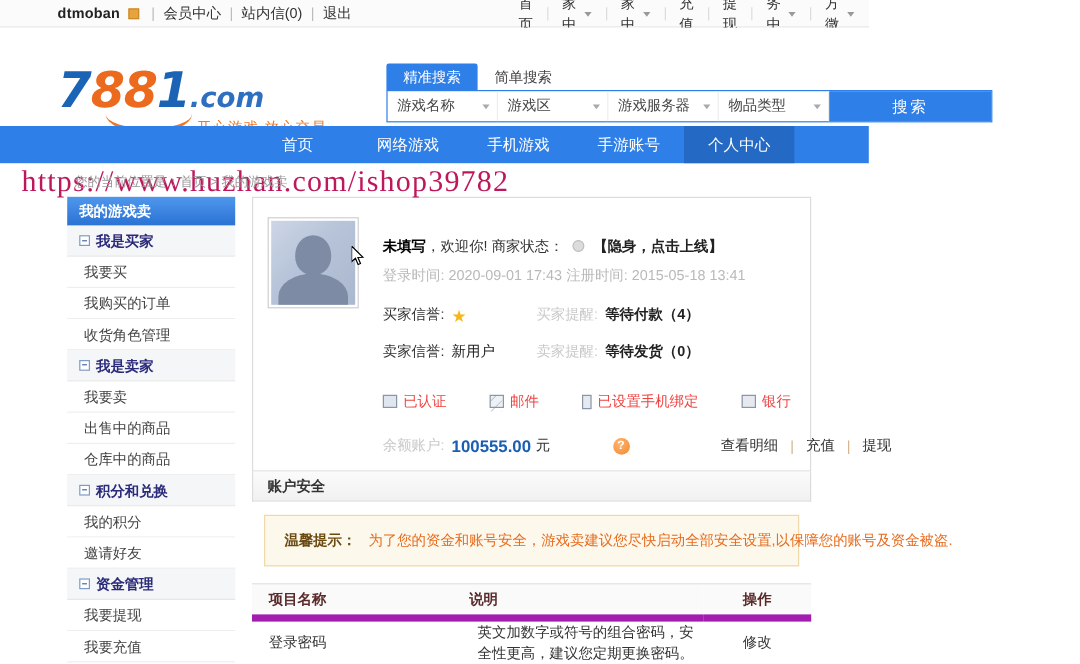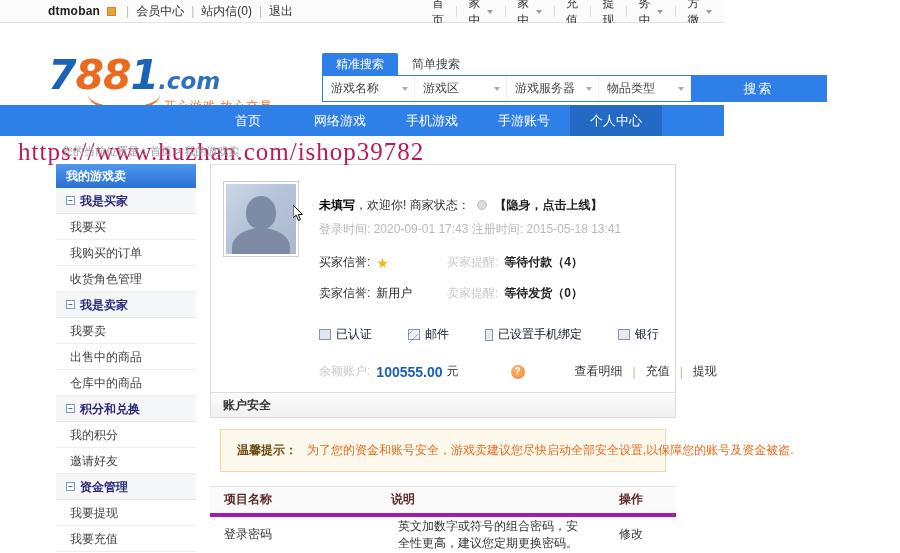--- a/index.html
+++ b/index.html
@@ -207,21 +207,21 @@
   .row-credit .lbl { color:#333; }
   .row-credit .lbl-gray { color:#c9c9c9; }
   .cell-a { width:128px; display:flex; align-items:center; gap:6px; }
   .cell-b { display:flex; align-items:center; gap:6px; }
   .star { color:#f5b81c; font-size:14px; line-height:1; }
   .val { color:#222; }
   .val-b { color:#222; font-weight:bold; }
 
   .row-verify {
     display:flex; align-items:center; gap:36px;
-    margin-top:24px; font-size:12px; color:#0f172a; white-space:nowrap;
+    margin-top:24px; font-size:12px; color:#ef4444; white-space:nowrap;
   }
   .vitem { display:flex; align-items:center; gap:5px; }
   .vicon {
     width:12px;height:11px;border:1px solid #8a96a8;background:#dfe6ef;
     display:inline-block; position:relative;
   }
   .vicon.mail { background:#eef2f7; }
   .vicon.mail::after{
     content:""; position:absolute; left:0; top:0; width:100%; height:100%;
     border-top:4px solid transparent;
@@ -236,42 +236,42 @@
   .bal-label { color:#c9c9c9; }
   .bal-amount { color:#1a5fb4; font-weight:bold; font-size:14px; margin:0 4px 0 6px; }
   .bal-unit { color:#333; }
   .qmark {
     width:14px;height:14px;border-radius:50%;
     background: radial-gradient(circle at 35% 30%, #ffb36b, #f08a36);
     color:#fff; font-size:10px; font-weight:bold;
     display:inline-flex;align-items:center;justify-content:center;
     margin-left:52px;
   }
-  .bal-links { margin-left:50px; display:flex; align-items:center; gap:10px; }
+  .bal-links { margin-left:76px; display:flex; align-items:center; gap:10px; }
   .bal-links a { color:#333; text-decoration:none; }
   .bal-links .vsep { color:#d3b38a; }
 
   .sec-head {
     height:25px; line-height:25px; padding-left:12px;
     background: linear-gradient(to bottom,#fbfbfb,#f1f1f1);
     border:1px solid #dcdcdc; border-top:none;
     font-size:12px; font-weight:bold; color:#333;
   }
   .tipbox {
     margin:11px 10px 0 10px;
     border:1px solid #f0d9a8; background:#fdf8ec;
     height:43px; display:flex; align-items:center; padding:0 16px;
     font-size:12px; white-space:nowrap;
   }
   .tip-title { color:#6b4a12; font-weight:bold; margin-right:10px; }
   .tip-text { color:#e86a1c; }
 
   .tbl { width:100%; border-collapse:collapse; margin-top:14px; font-size:12px; }
   .tbl th {
-    border-top:1px solid #e2e2e2; border-bottom:4px solid #a21caf;
+    border-top:1px solid #e2e2e2; border-bottom:6px solid #a21caf;
     background:#fafafa; height:28px; color:#5a2a2a; font-weight:bold;
   }
   .tbl th.c1 { text-align:left; padding-left:14px; width:180px; }
   .tbl th.c2 { text-align:left; }
   .tbl th.c3 { text-align:center; width:90px; }
   .tbl td { height:30px; color:#333; border-bottom:1px solid #efefef; }
   .tbl td.c1 { padding-left:14px; }
   .tbl td.c2 { text-align:left; padding-left:8px;}
   .tbl td.c3 { text-align:center; }
   .tbl td.c3 a { color:#333; text-decoration:none; }

